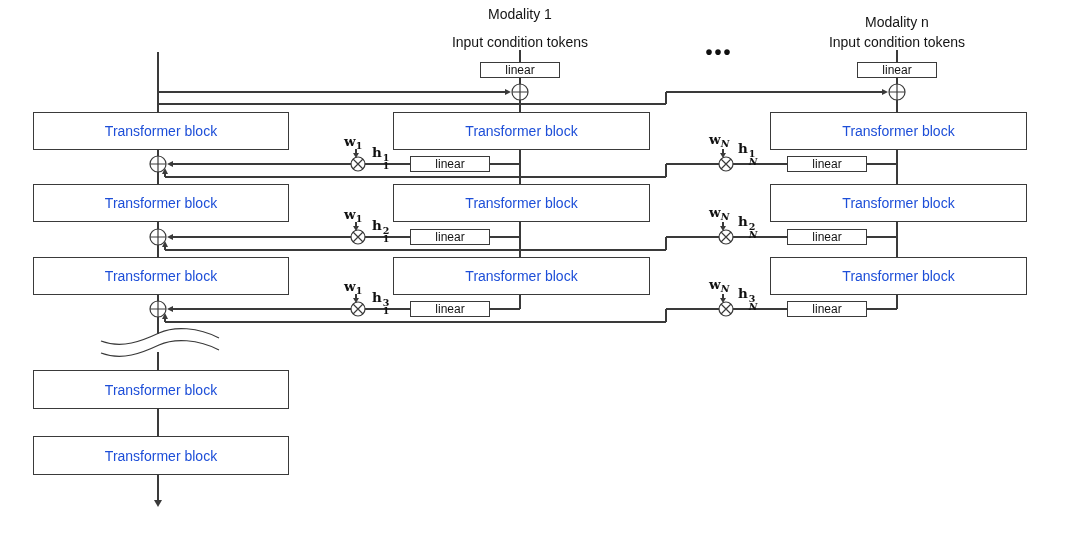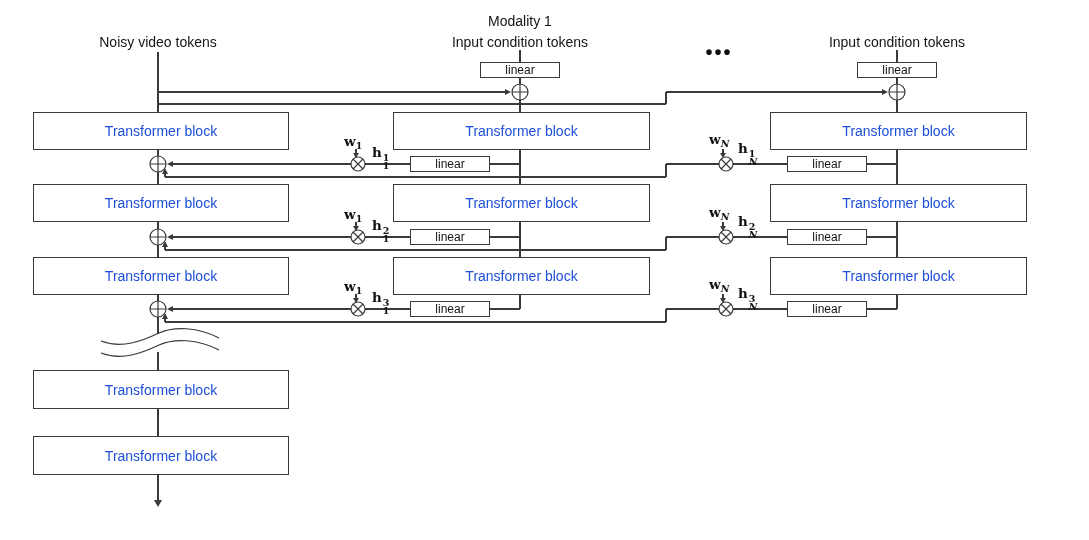--- a/index.html
+++ b/index.html
@@ -108,24 +108,24 @@
       <path d="M356 158 L353 153 L359 153 Z"></path>
       <path d="M356 231 L353 226 L359 226 Z"></path>
       <path d="M356 303 L353 298 L359 298 Z"></path>
       <path d="M723 158 L720 153 L726 153 Z"></path>
       <path d="M723 231 L720 226 L726 226 Z"></path>
       <path d="M723 303 L720 298 L726 298 Z"></path>
       <path d="M158 507 L154 500 L162 500 Z"></path>
     </g>
   </svg>
 
-  <div class="lbl" style="left:58px;top:34px;width:200px;">Noisy video tokens</div>
-  <div class="lbl" style="left:420px;top:13px;width:200px;">Modality 1</div>
+  <div class="lbl" style="left:420px;top:6px;width:200px;">Modality 1</div>
   <div class="lbl" style="left:420px;top:34px;width:200px;">Input condition tokens</div>
   <div class="dots" style="left:697px;top:41px;width:44px;">•••</div>
+  <div class="lbl" style="left:797px;top:14px;width:200px;">Modality n</div>
   <div class="lbl" style="left:797px;top:34px;width:200px;">Input condition tokens</div>
 
   <div class="lin" style="left:480px;top:62px;width:80px;height:16px;">linear</div>
   <div class="lin" style="left:857px;top:62px;width:80px;height:16px;">linear</div>
 
   <div class="blk" style="left:33px;top:112px;width:256px;height:38px;">Transformer block</div>
   <div class="blk" style="left:33px;top:184px;width:256px;height:38px;">Transformer block</div>
   <div class="blk" style="left:33px;top:257px;width:256px;height:38px;">Transformer block</div>
   <div class="blk" style="left:33px;top:370px;width:256px;height:39px;">Transformer block</div>
   <div class="blk" style="left:33px;top:436px;width:256px;height:39px;">Transformer block</div>

